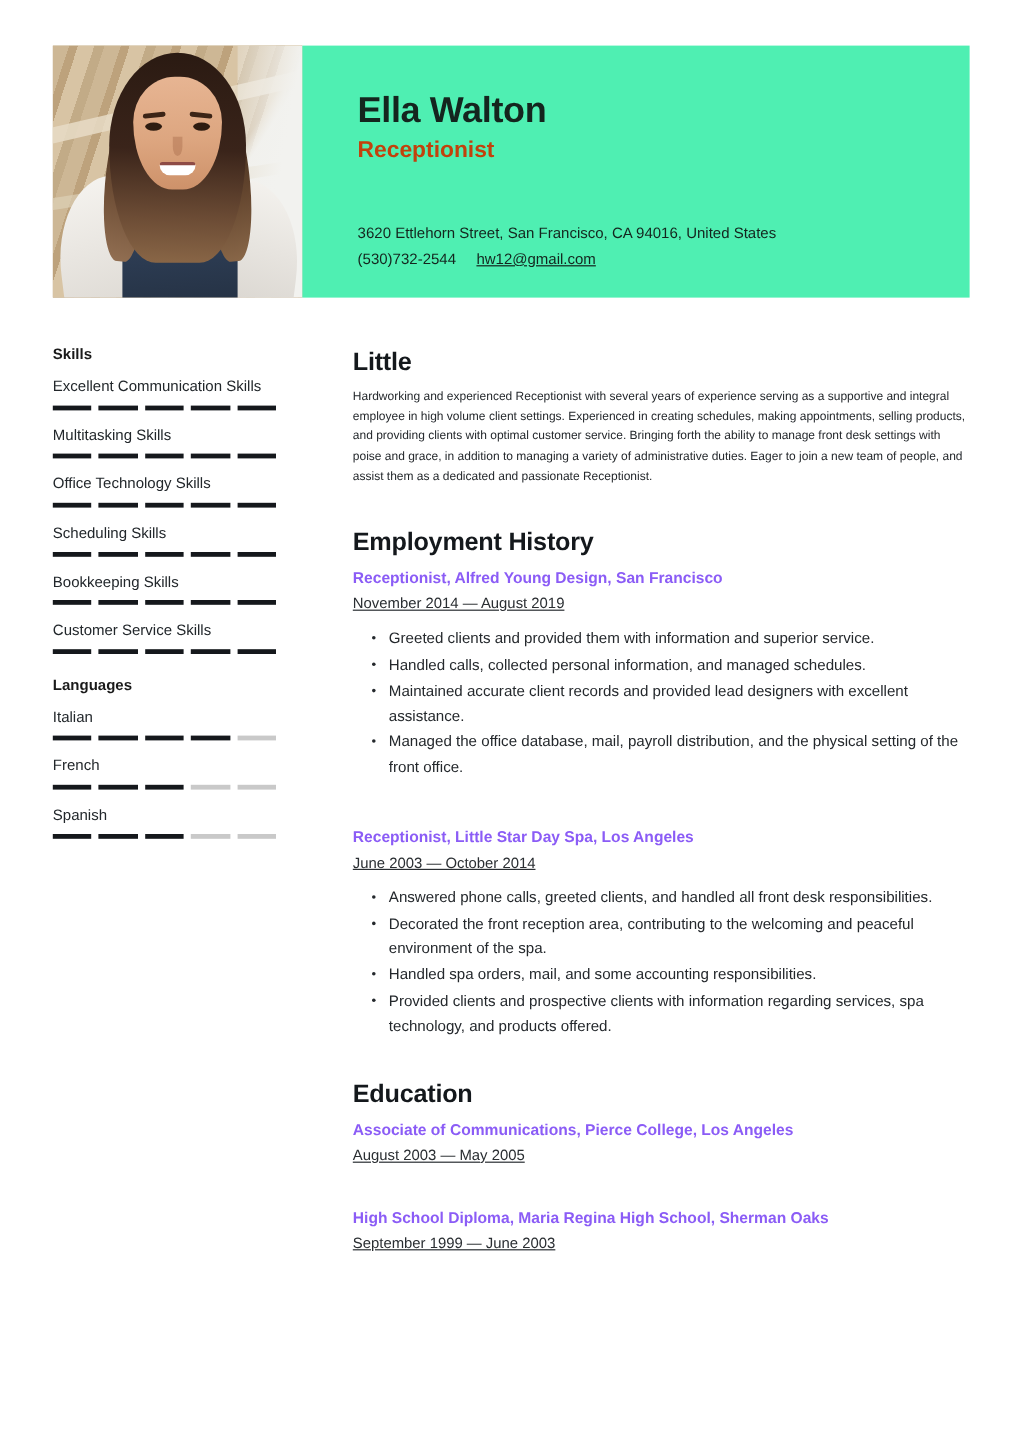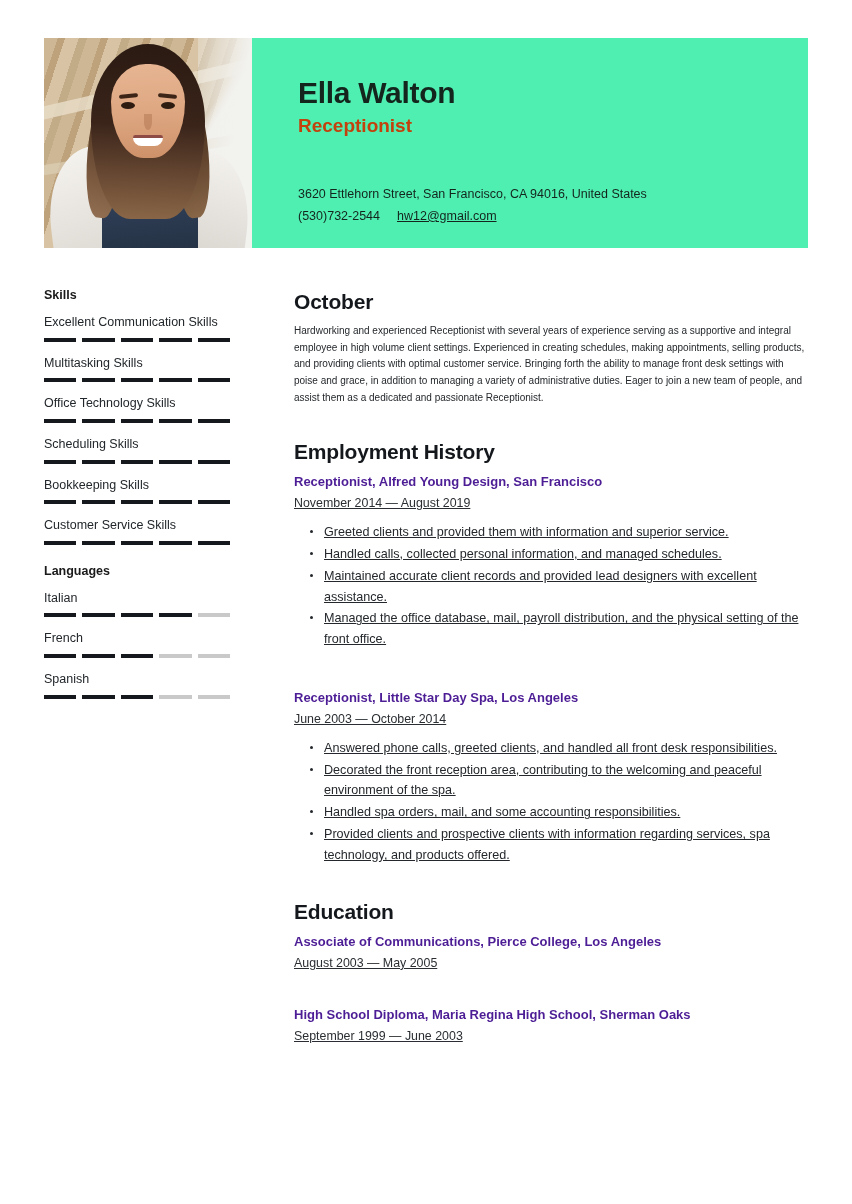--- a/index.html
+++ b/index.html
@@ -274,42 +274,41 @@
   .para {
     font-size: 10px;
     line-height: 1.67;
     color: #24282c;
   }
   .entry { margin-top: 16px; }
   .entry:first-child { margin-top: 0; }
   .entry-title {
     font-size: 13px;
     font-weight: bold;
-    color: #4c1d95;
+    color: #8b5cf6;
     line-height: 1.45;
   }
   .entry-date {
     font-size: 12.4px;
     color: #2a2e32;
     margin-top: 2px;
     line-height: 1.5;
     text-decoration: underline;
   }
   ul.bullets {
     margin: 9px 0 0 0;
     padding-left: 30px;
     list-style: none;
   }
   ul.bullets li {
     font-size: 12.6px;
     line-height: 1.66;
     color: #24282c;
     position: relative;
     margin-bottom: 1px;
-    text-decoration: underline;
   }
   ul.bullets li::before {
     content: "";
     position: absolute;
     left: -14px;
     top: 8px;
     width: 3px;
     height: 3px;
     border-radius: 50%;
     background: #24282c;
@@ -458,21 +457,21 @@
               <span class="seg"></span>
             </div>
           </div>
         </div>
     </div>
   </div>
 
   <div class="main">
 
     <div class="section">
-      <div class="section-title">October</div>
+      <div class="section-title">Little</div>
       <div class="para">Hardworking and experienced Receptionist with several years of experience serving as a supportive and integral employee in high volume client settings. Experienced in creating schedules, making appointments, selling products, and providing clients with optimal customer service. Bringing forth the ability to manage front desk settings with poise and grace, in addition to managing a variety of administrative duties. Eager to join a new team of people, and assist them as a dedicated and passionate Receptionist.</div>
     </div>
 
     <div class="gap-sec"></div>
 
     <div class="section">
       <div class="section-title">Employment History</div>
       <div id="employment-list">
           <div class="entry">
             <div class="entry-title">Receptionist, Alfred Young Design, San Francisco</div>

